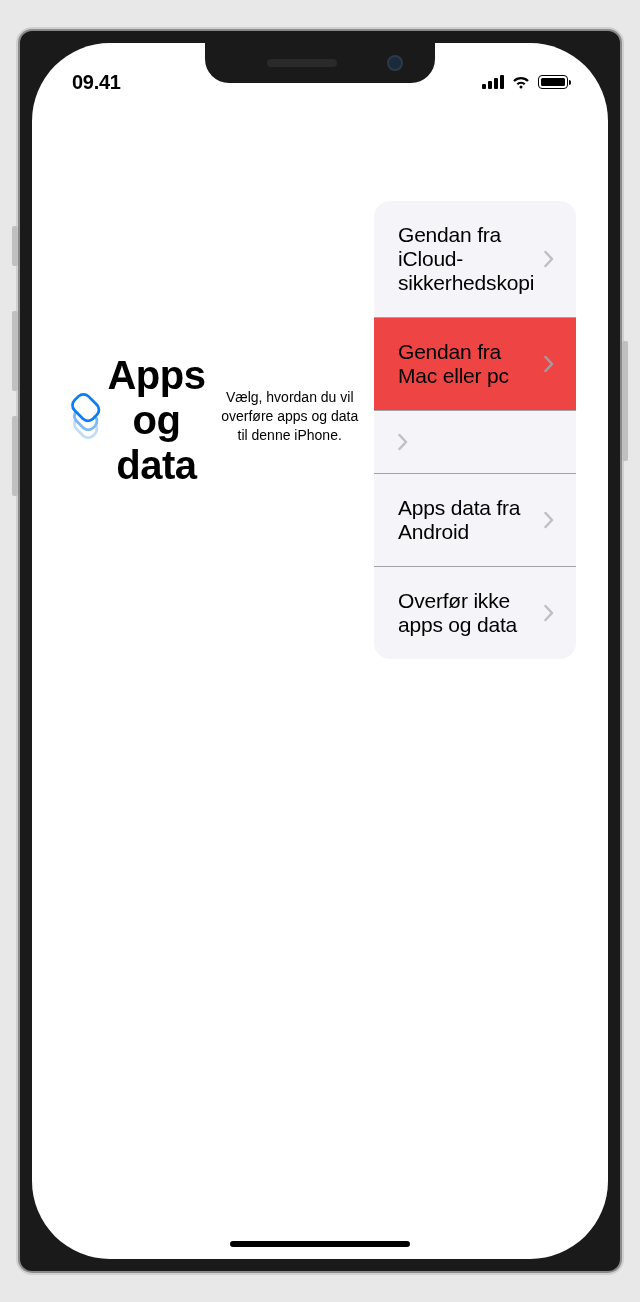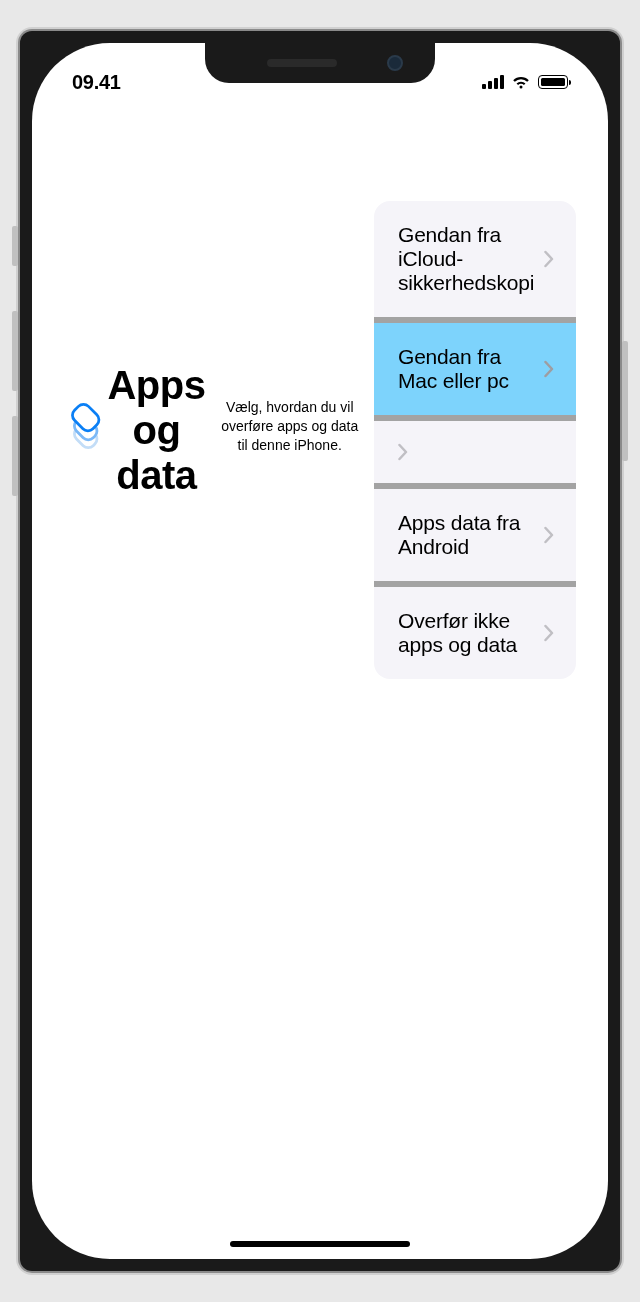--- a/index.html
+++ b/index.html
@@ -214,31 +214,31 @@
       background: #f5f4f9;
       border-radius: 16px;
       overflow: hidden;
     }
     
     .option-row {
       display: flex;
       align-items: center;
       justify-content: space-between;
       padding: 22px 22px 22px 24px;
-      border-bottom: 6px solid #a3a3a3;
+      border-bottom: 1px solid #a3a3a3;
       cursor: pointer;
     }
     
     .option-row:last-child {
       border-bottom: none;
       align-items: center;
     }
     
     .option-row.selected {
-      background: #7dd3fc;
+      background: #ef4444;
     }
     
     .option-label {
       font-size: 21px;
       color: #000;
       letter-spacing: -0.2px;
     }
     
     .chevron {
       color: #c0bfc4;

